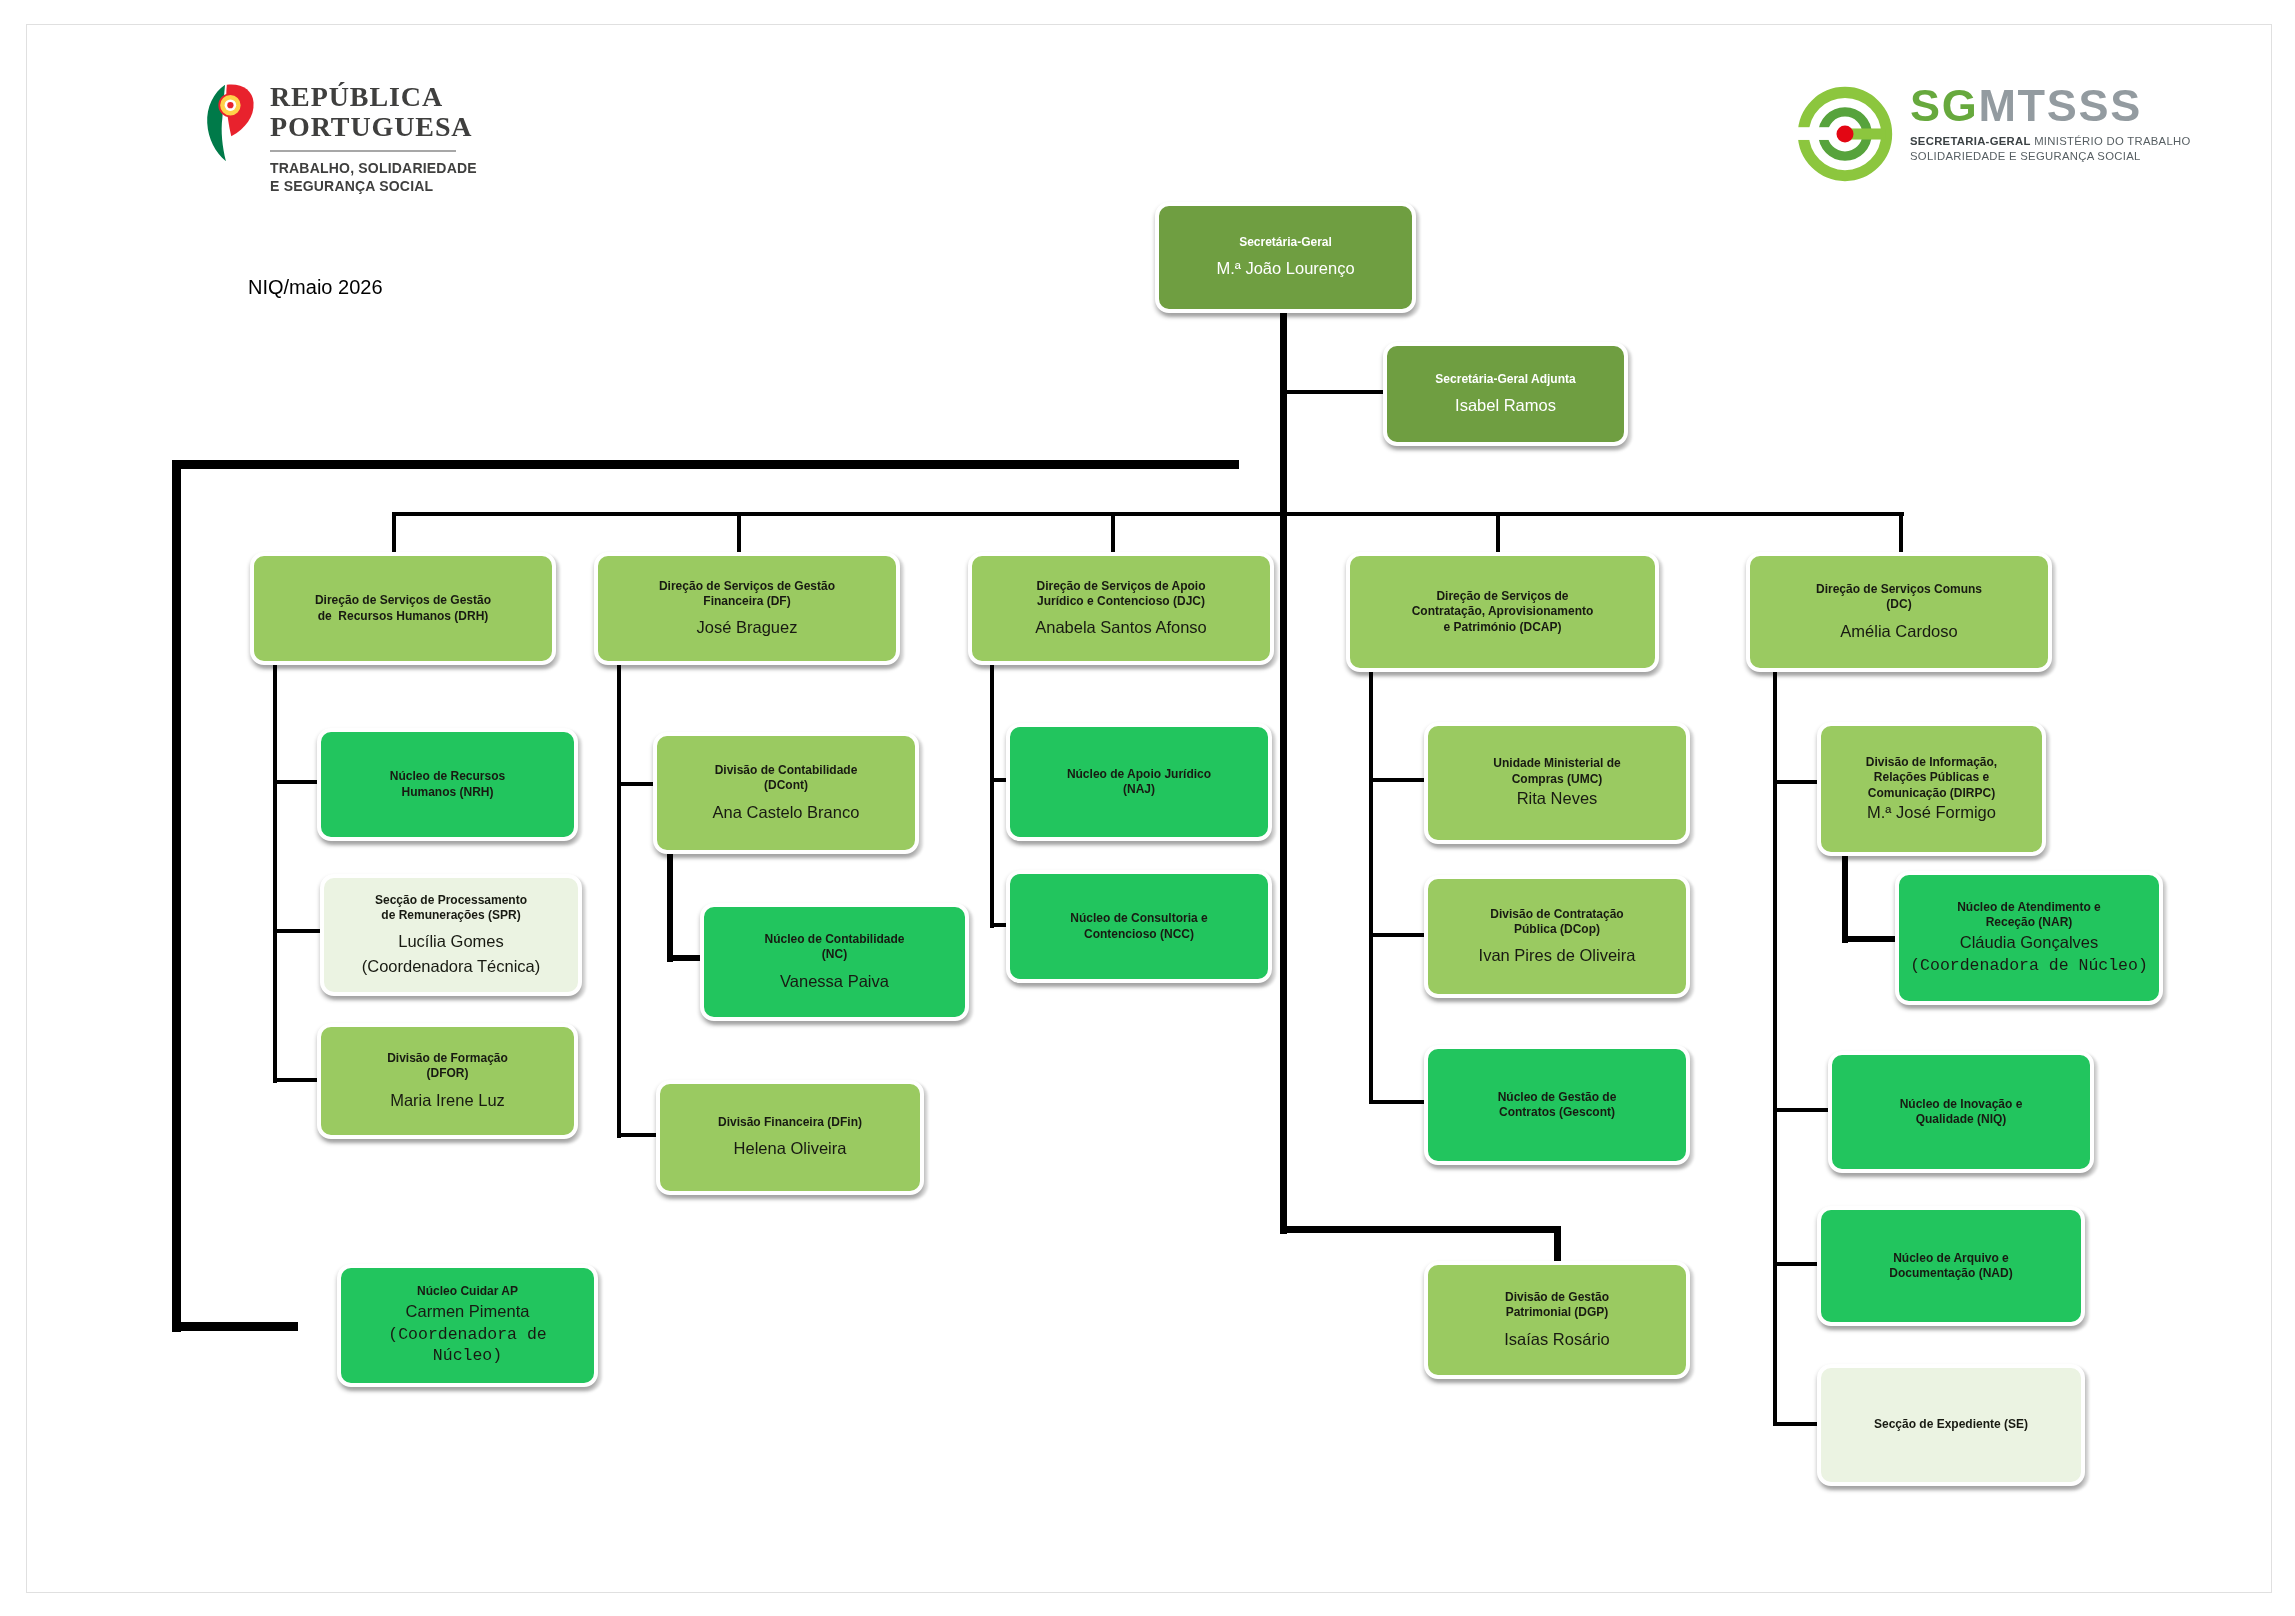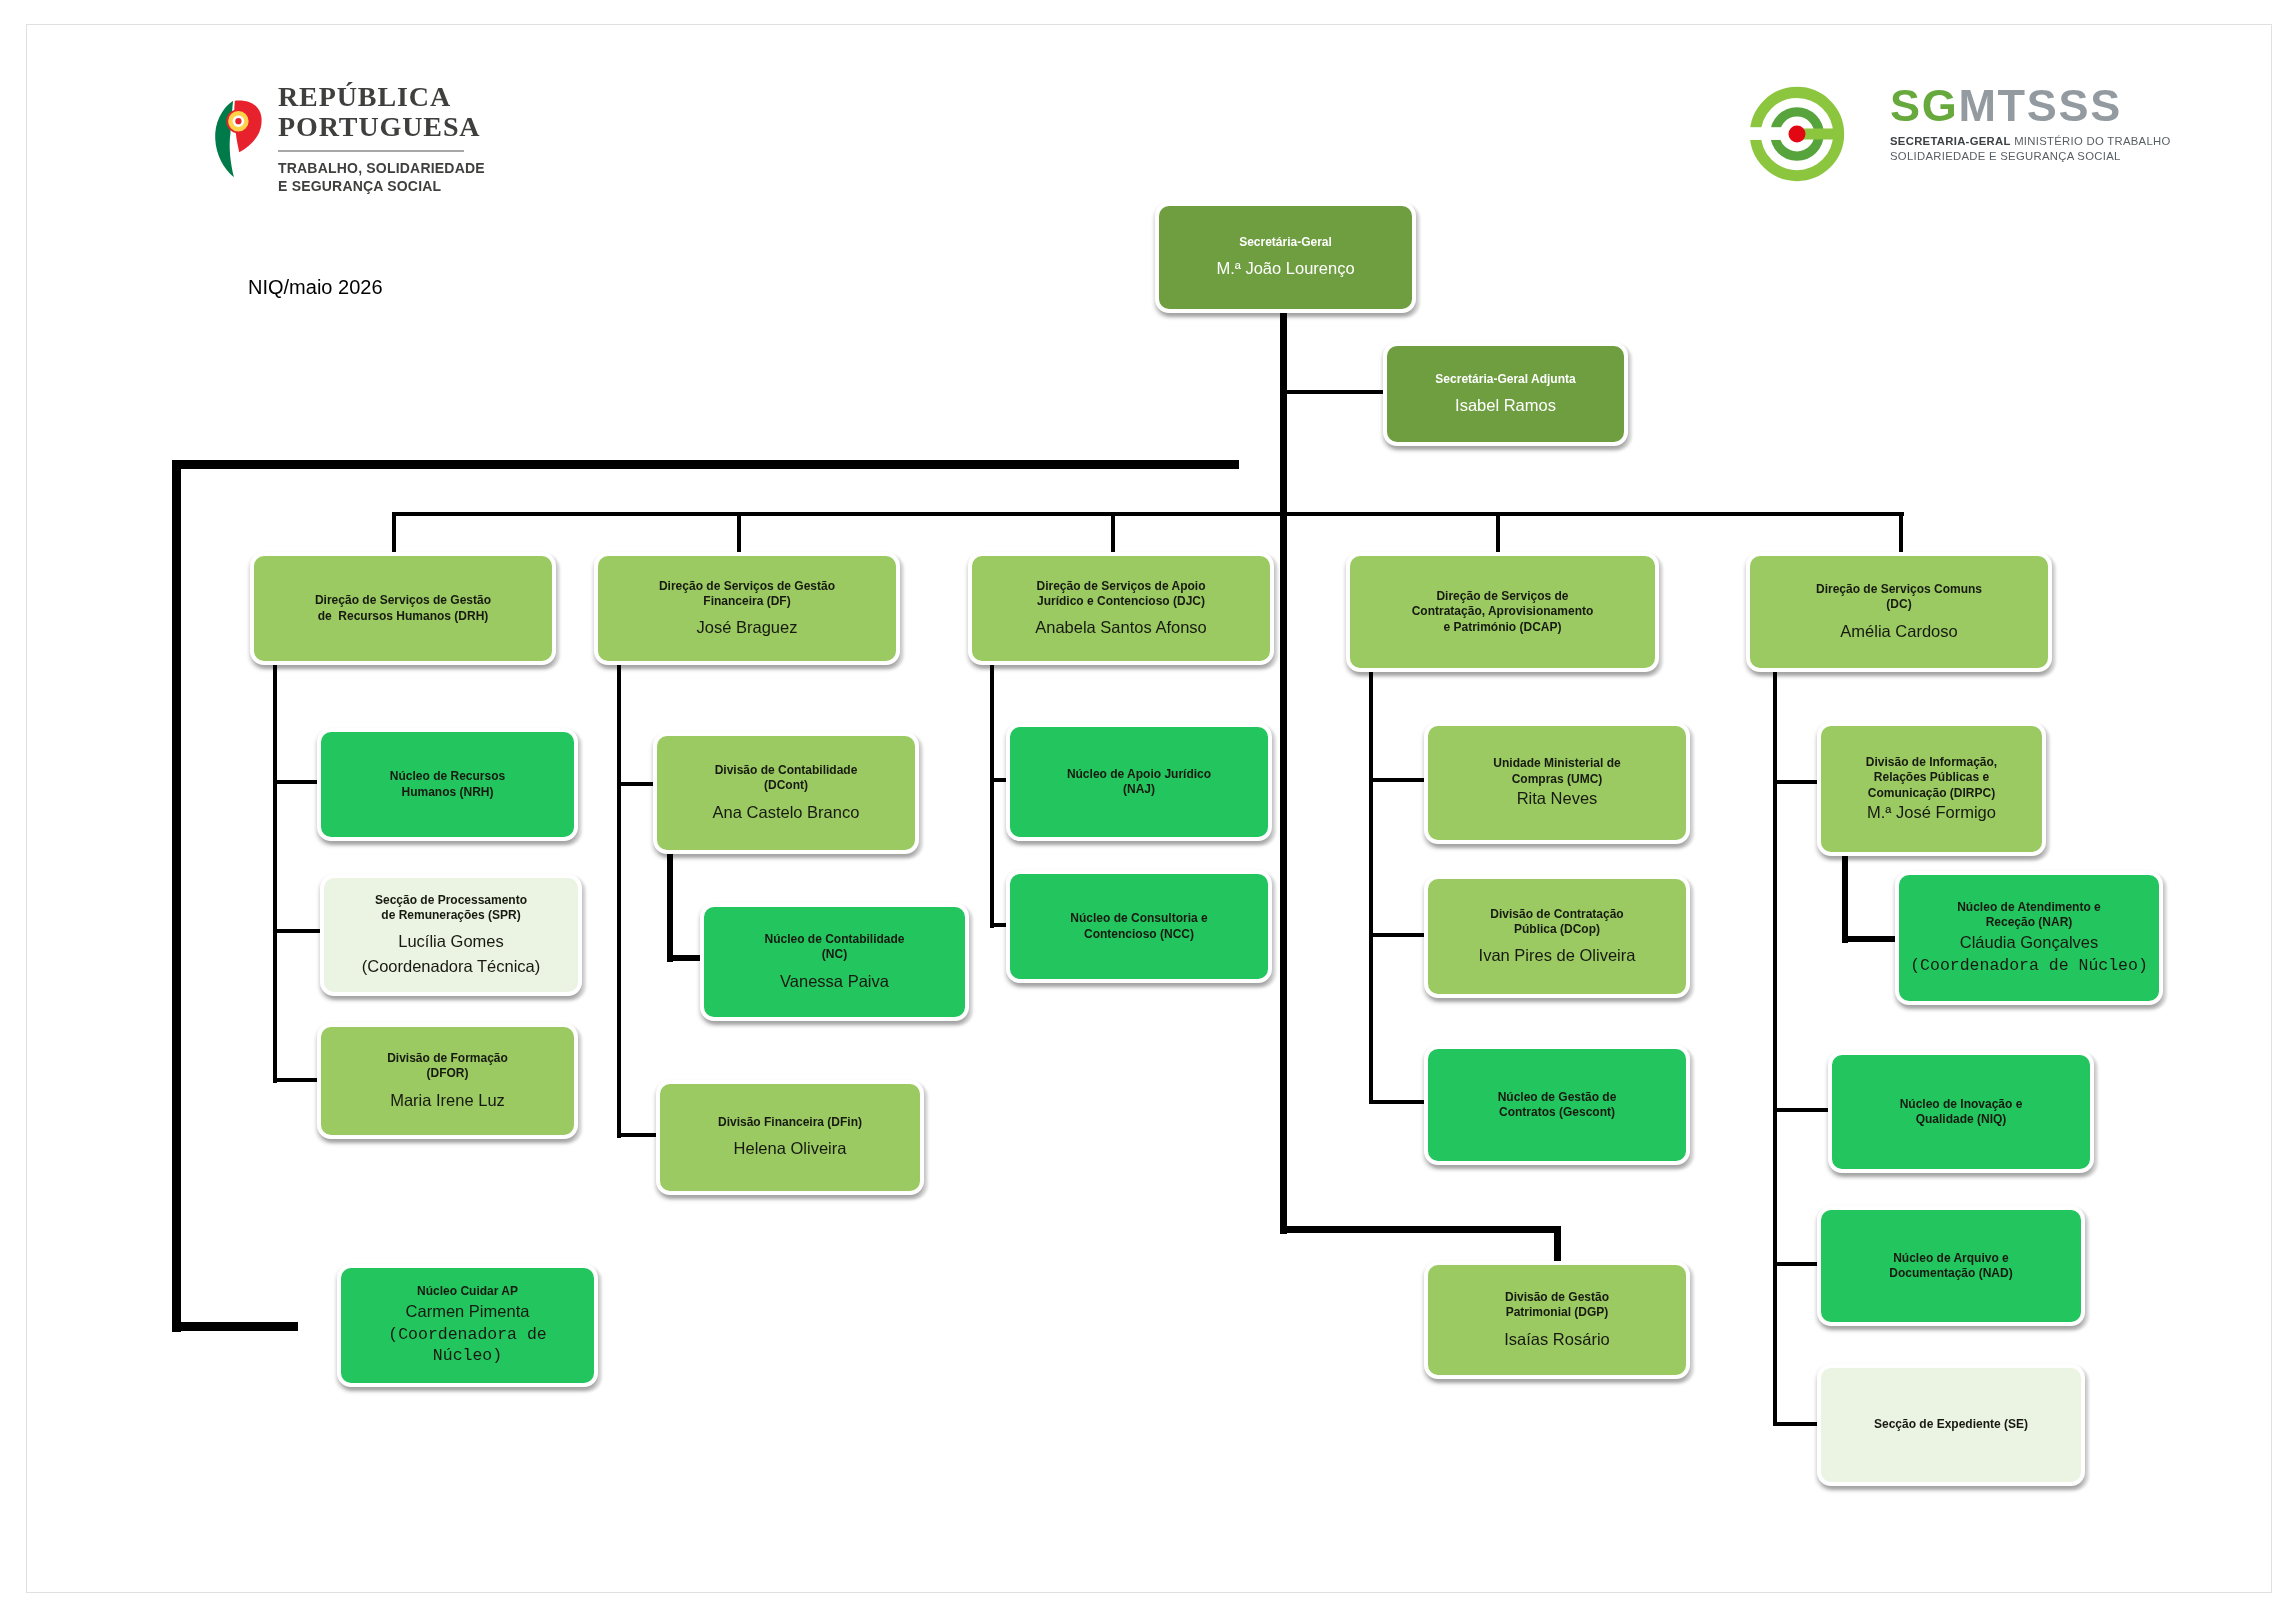--- a/index.html
+++ b/index.html
@@ -17,29 +17,29 @@
   .dark{background:#6f9e41;color:#ffffff;}
   .medium{background:#9aca61;color:#181a12;}
   .light{background:#22c55e;color:#181a12;}
   .pale{background:#ebf3e2;color:#181a12;}
   .t{font-weight:bold;font-size:12px;line-height:1.28;white-space:pre-wrap;text-align:center;}
   .n{font-size:16.5px;line-height:1.3;margin-top:7.8px;}
   .x{font-size:16.5px;line-height:1.3;margin-top:3.5px;}
   .tight .n{margin-top:0.9px;}
   .tight .x{margin-top:1.7px;font-family:Liberation Mono, monospace;}
   
-  .logo-left{position:absolute;left:209px;top:82px;display:flex;align-items:center;}
+  .logo-left{position:absolute;left:201px;top:82px;display:flex;}
   .rp-text{margin-left:12px;color:#3f3f3e;}
   .rp-title{font-family:"Liberation Serif",serif;font-weight:bold;font-size:28px;
             line-height:1.08;letter-spacing:0.9px;}
   .rp-divider{width:186px;height:1.7px;background:#a7a7a7;margin:7.8px 0 7px 0;}
   .rp-sub{font-weight:bold;font-size:14px;line-height:1.3;letter-spacing:0.2px;}
   .note{position:absolute;left:248px;top:276px;font-size:20px;color:#000;}
   
-  .logo-right{position:absolute;left:1746px;top:83px;display:flex;gap:28px;}
+  .logo-right{position:absolute;left:1794px;top:83px;display:flex;}
   .sg-text{margin-left:14px;}
   .sg-acronym{font-weight:bold;font-size:45px;line-height:1;letter-spacing:1.7px;}
   .sg-acronym .g{color:#67a93d;}
   .sg-acronym .m{color:#939ba0;}
   .sg-sub{margin-top:6px;font-size:11.3px;line-height:1.35;color:#575f63;letter-spacing:0.3px;}
   .sg-sub b{color:#3c4245;}
 </style>
 </head>
 <body>
 

